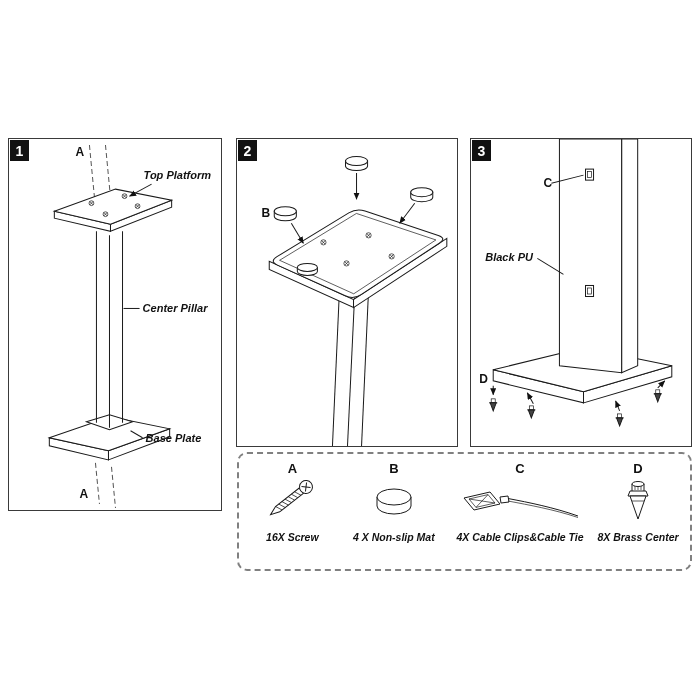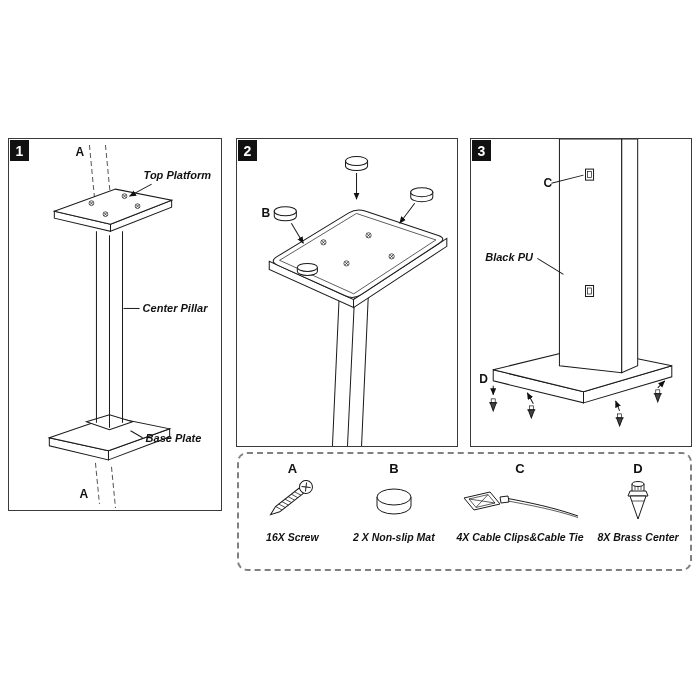--- a/index.html
+++ b/index.html
@@ -255,21 +255,21 @@
       </svg>
       <div class="part-label">16X Screw</div>
     </div>
 
     <div class="part-col b">
       <div class="part-letter">B</div>
       <svg class="part-fig" width="92" height="52" viewBox="0 0 92 52">
         <path d="M29,20 L29,29 A17,8 0 0 0 63,29 L63,20 Z" class="face"></path>
         <ellipse cx="46" cy="20" rx="17" ry="8" class="face"></ellipse>
       </svg>
-      <div class="part-label">2 X Non-slip Mat</div>
+      <div class="part-label">4 X Non-slip Mat</div>
     </div>
 
     <div class="part-col c">
       <div class="part-letter">C</div>
       <svg class="part-fig" width="132" height="52" viewBox="0 0 132 52">
         <polygon points="10,21 36,15 46,27 20,33" class="face"></polygon>
         <polygon points="15,22 34,17.6 41,26 22,30.4" class="thin"></polygon>
         <line x1="15" y1="22" x2="41" y2="26" class="thin"></line>
         <line x1="34" y1="17.6" x2="22" y2="30.4" class="thin"></line>
         <polygon points="46,20 54,19 55,25 47,26" class="face"></polygon>

